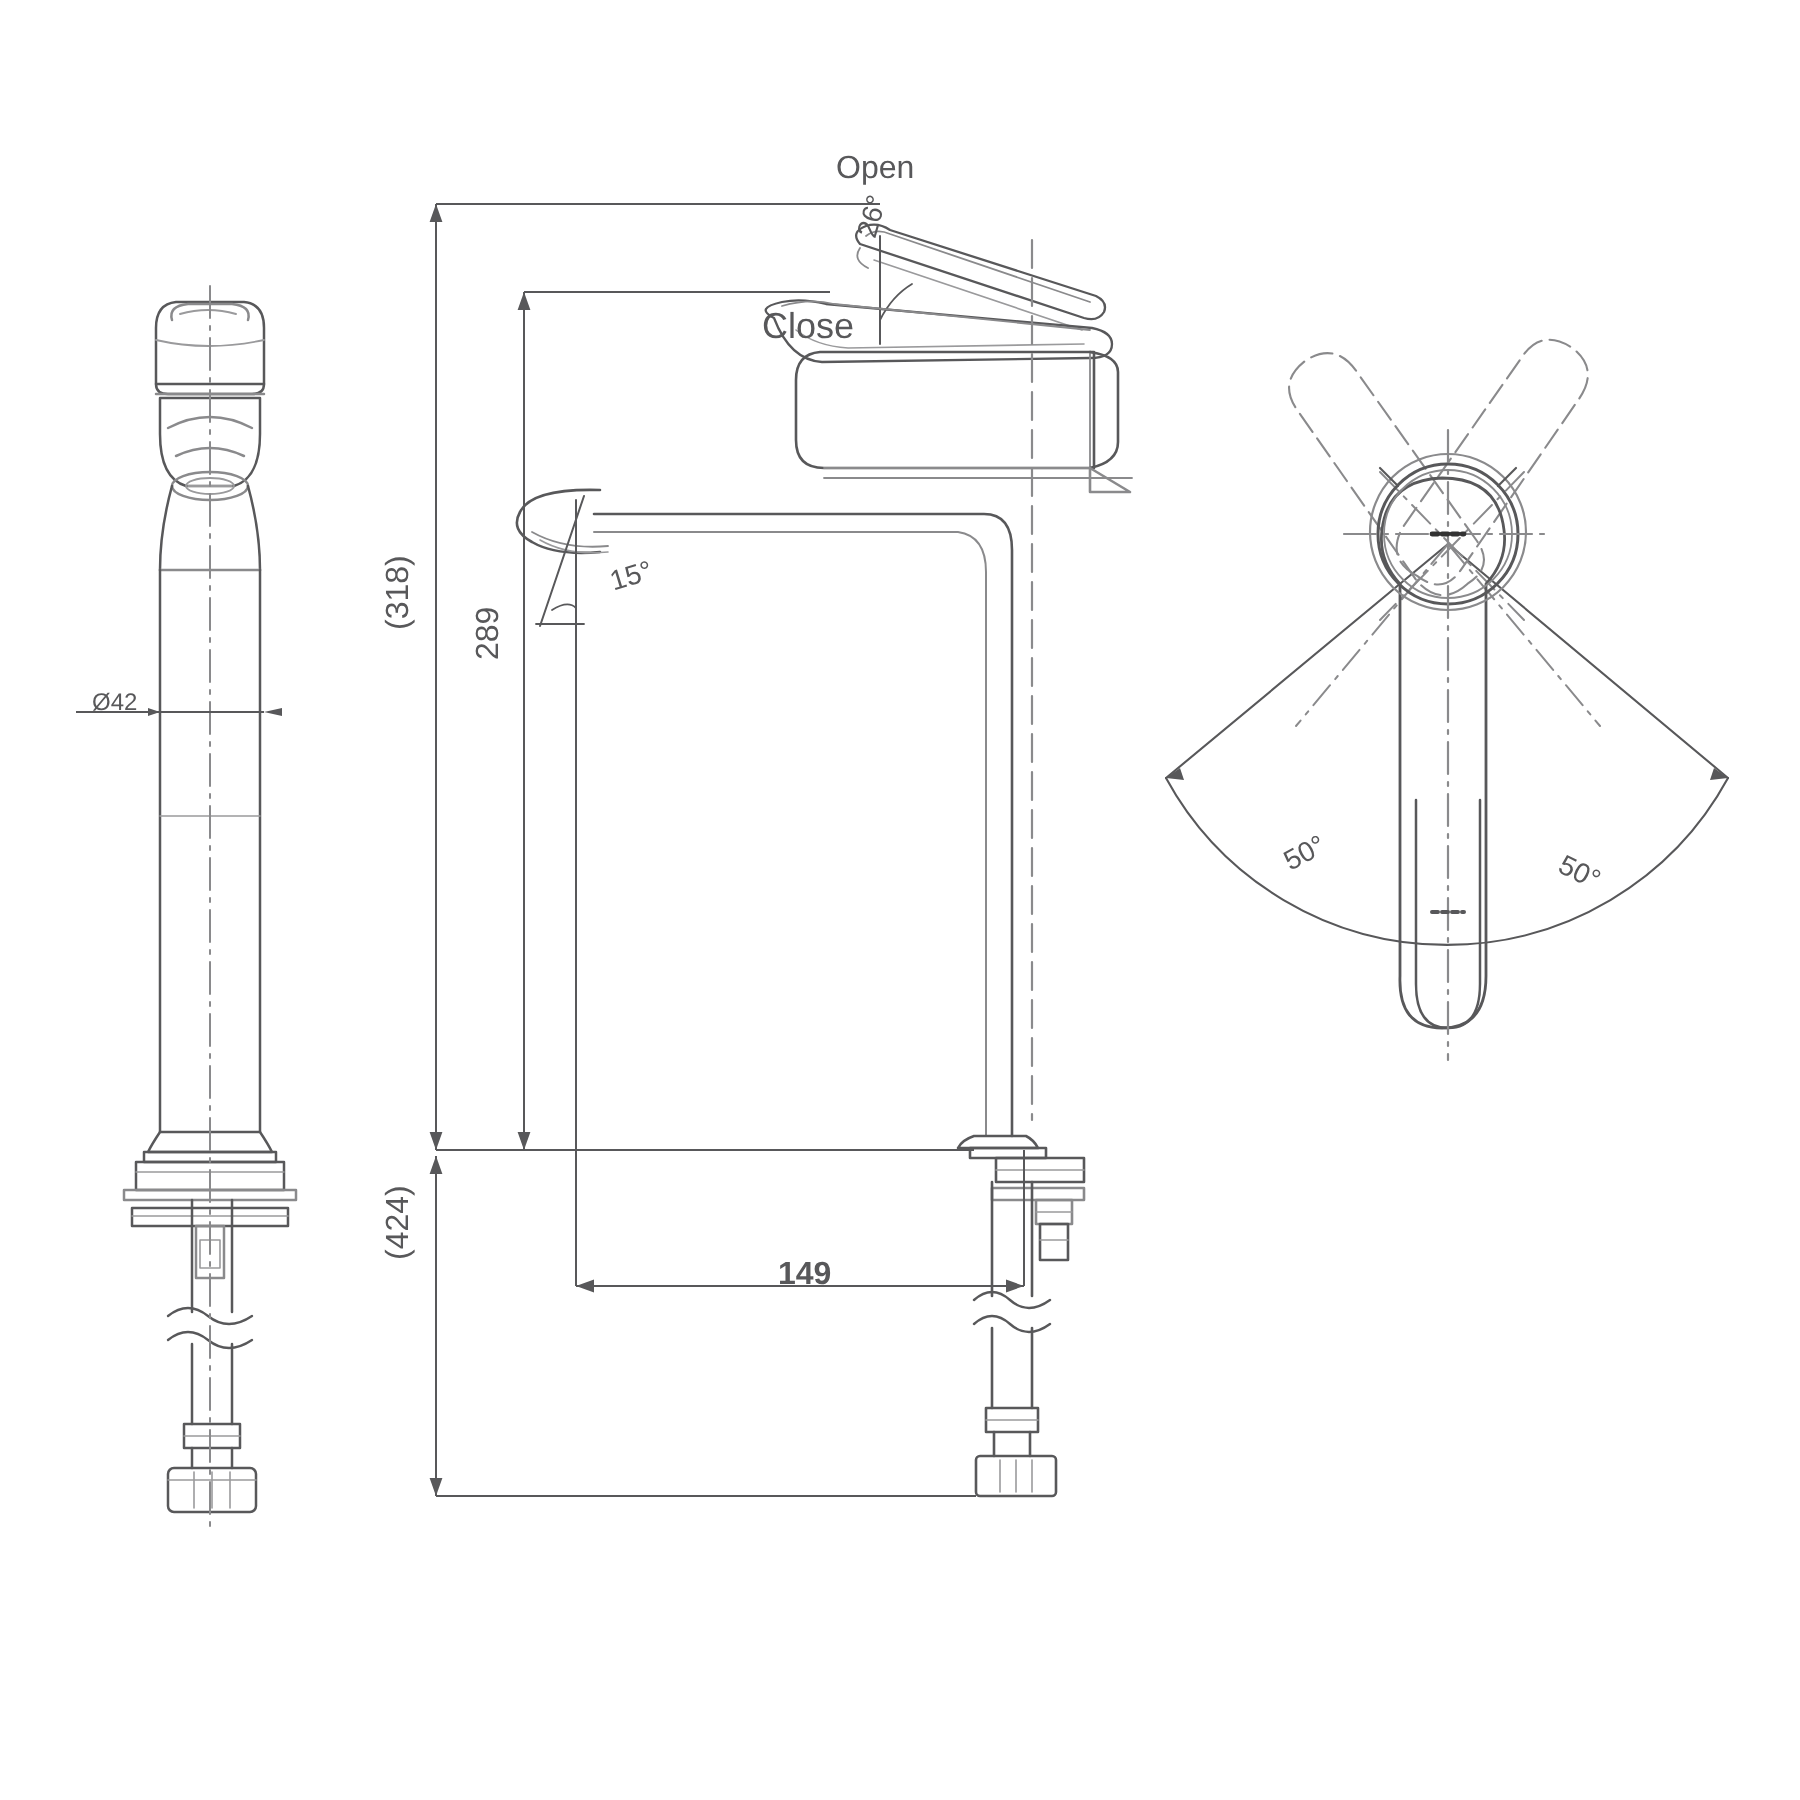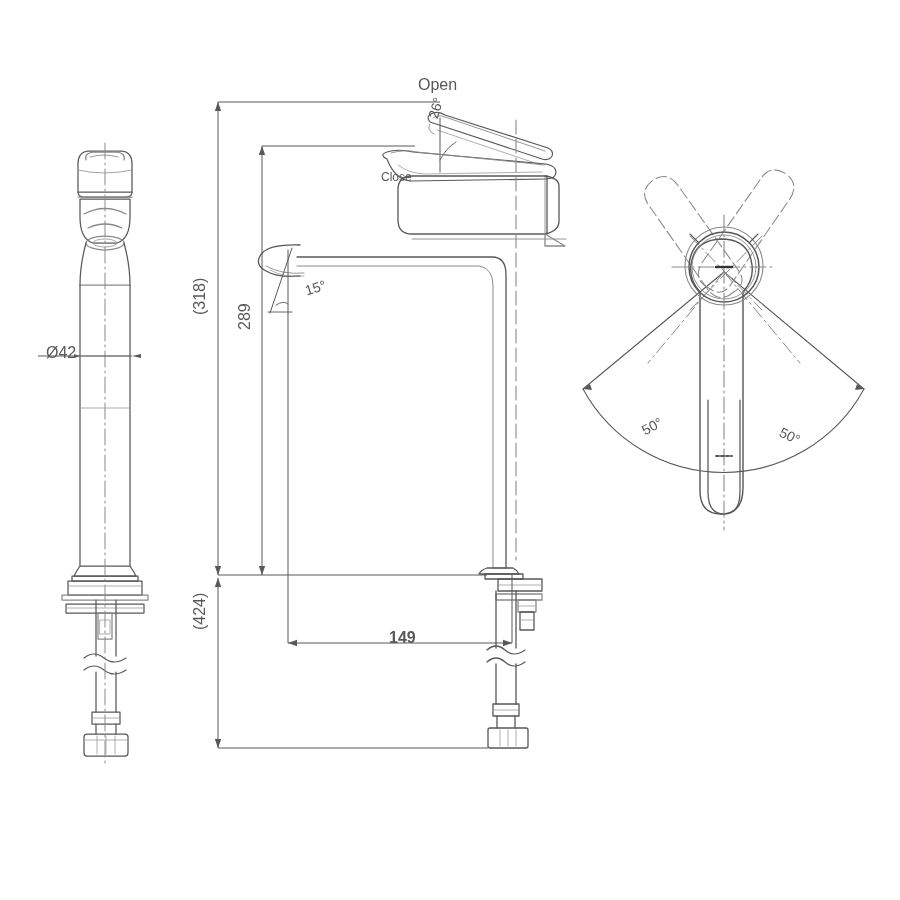--- a/index.html
+++ b/index.html
@@ -12,28 +12,28 @@
   }
   #sheet{position:absolute;inset:0;width:900px;height:900px;}
   .lbl{
     position:absolute;
     font-family:"Liberation Sans", sans-serif;
     color:#58585a;
     white-space:nowrap;
     user-select:none;
   }
   .lbl-open{left:418px;top:76px;font-size:16px;}
-  .lbl-close{left:381px;top:170px;font-size:12px;}
+  .lbl-close{left:381px;top:153px;font-size:18px;}
   .lbl-26{left:425px;top:116px;font-size:14px;transform:rotate(-74deg);transform-origin:left top;}
   .lbl-15{left:303px;top:283px;font-size:14px;transform:rotate(-17deg);transform-origin:left top;}
   .lbl-318{left:191px;top:315px;font-size:16px;transform:rotate(-90deg);transform-origin:left top;}
   .lbl-289{left:236px;top:330px;font-size:16px;transform:rotate(-90deg);transform-origin:left top;}
   .lbl-424{left:191px;top:630px;font-size:16px;transform:rotate(-90deg);transform-origin:left top;}
   .lbl-149{left:389px;top:629px;font-size:16px;font-weight:bold;}
-  .lbl-d42{left:46px;top:344px;font-size:16px;}
+  .lbl-d42{left:46px;top:344px;font-size:12px;}
   .lbl-50a{left:639px;top:424px;font-size:14px;transform:rotate(-28deg);transform-origin:left top;}
   .lbl-50b{left:784px;top:424px;font-size:14px;transform:rotate(26deg);transform-origin:left top;}
 </style>
 </head>
 <body>
 
 <svg id="sheet" viewBox="0 0 900 900" xmlns="http://www.w3.org/2000/svg">
   <defs>
     <marker id="arrL" markerWidth="10" markerHeight="10" refX="9" refY="3" orient="auto">
       <path d="M9,3 L0,1 L0,5 Z" fill="#58585a"></path>

